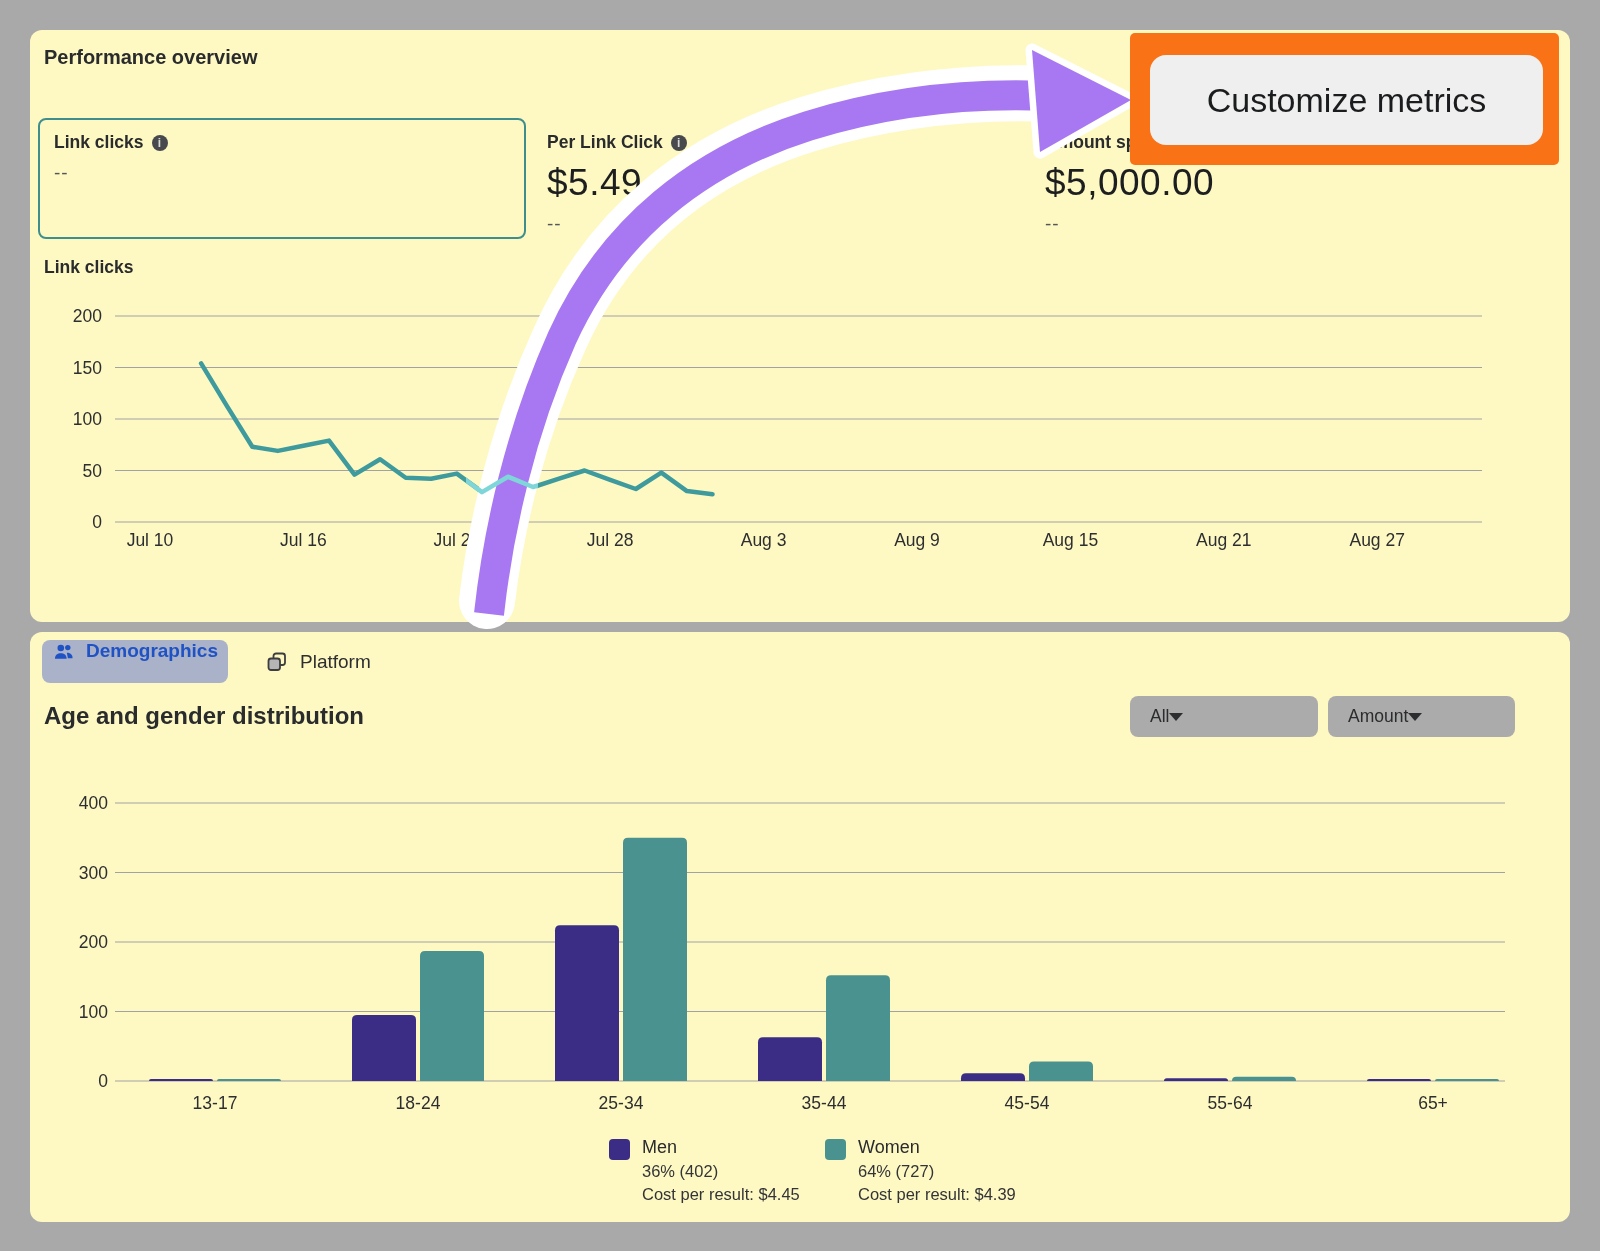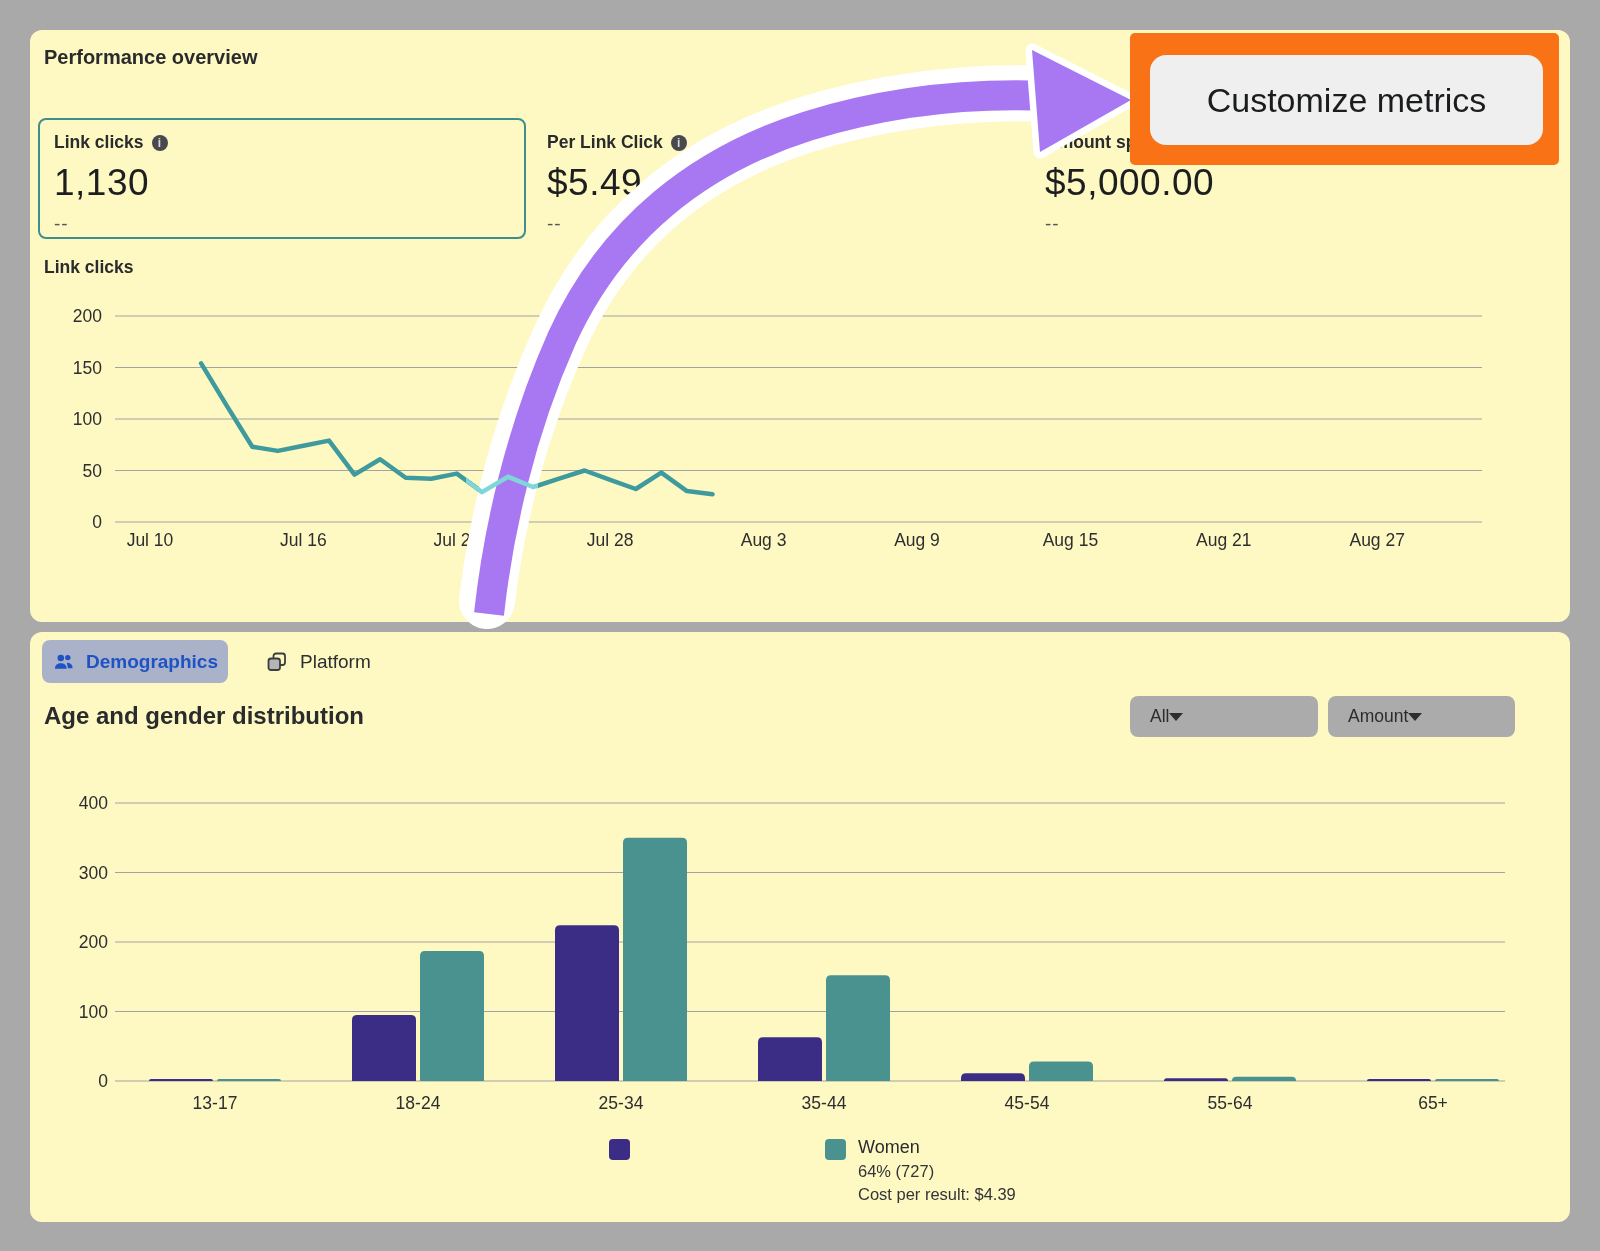--- a/index.html
+++ b/index.html
@@ -33,21 +33,21 @@
     font-size:12px; font-weight:bold; line-height:16px; text-align:center; display:inline-block;
   }
   .chart-title { position:absolute; left:14px; top:227px; font-size:17.5px; font-weight:bold; color:#2a2b2d; }
 
   svg.chart { position:absolute; left:0; top:0; pointer-events:none; }
   svg.chart text { font-family:"Liberation Sans","DejaVu Sans",sans-serif; font-size:17.5px; fill:#2d2e30; }
 
   
   .tab-pill {
     position:absolute; left:12px; top:8px; height:43px; width:186px;
-    background:#a9b2c8; border-radius:8px; display:flex; align-items:center; justify-content:center; gap:10px;
+    background:#a9b2c8; border-radius:8px; display:flex; align-items:flex-start; justify-content:center; gap:10px;
     cursor:pointer;
   }
   .tab-pill .tab-label { font-size:19px; font-weight:bold; color:#1f52c4; }
   .tab-plain { position:absolute; left:222px; top:13px; height:34px; display:flex; align-items:center; gap:12px; padding:0 14px; cursor:pointer;justify-content:flex-end; }
   .tab-plain .tab-label { font-size:19px; color:#2d2e30; }
 
   .section-title { position:absolute; left:14px; top:70px; font-size:24px; font-weight:bold; color:#2a2b2d; }
 
   .filters { position:absolute; top:64px; left:1100px; display:flex; gap:10px; }
   .dropdown {
@@ -83,21 +83,20 @@
 <body>
 
 <section class="panel" id="top-panel">
   <h2 class="panel-title">Performance overview</h2>
 
   <div class="metric" id="metric-card" style="border-color: rgb(63, 142, 142);">
     <div class="m-label">
       <span>Link clicks</span>
       <span class="info-icon">i</span>
     </div>
-    <div class="m-value">1,130</div>
     <div class="m-sub">--</div>
   </div>
 
   <div class="metric" id="metric-2">
     <div class="m-label">
       <span>Per Link Click</span>
       <span class="info-icon">i</span>
     </div>
     <div class="m-value">$5.49</div>
     <div class="m-sub">--</div>
@@ -198,20 +197,25 @@
       <text x="1200" y="477" text-anchor="middle">55-64</text>
       <path d="M 1134 449 L 1134 449 Q 1134 446.22 1136.78 446.22 L 1195.22 446.22 Q 1198 446.22 1198 449 L 1198 449 Z" fill="#3b2c85"></path>
       <path d="M 1202 449 L 1202 449 Q 1202 444.83 1206.17 444.83 L 1261.83 444.83 Q 1266 444.83 1266 449 L 1266 449 Z" fill="#4a9290"></path>
       <text x="1403" y="477" text-anchor="middle">65+</text>
       <path d="M 1337 449 L 1337 449 Q 1337 446.915 1339.085 446.915 L 1398.915 446.915 Q 1401 446.915 1401 449 L 1401 449 Z" fill="#3b2c85"></path>
       <path d="M 1405 449 L 1405 449 Q 1405 447 1407 447 L 1467 447 Q 1469 447 1469 449 L 1469 449 Z" fill="#4a9290"></path>
     </svg>
 
   <div class="legend-item" id="legend-men">
     <div class="swatch" id="swatch-men" style="background: rgb(59, 44, 133);"></div>
+    <div>
+      <div class="legend-name">Men</div>
+      <div class="legend-share">36% (402)</div>
+      <div class="legend-cost">Cost per result: $4.45</div>
+    </div>
   </div>
 
   <div class="legend-item" id="legend-women">
     <div class="swatch" id="swatch-women" style="background: rgb(74, 146, 144);"></div>
     <div>
       <div class="legend-name">Women</div>
       <div class="legend-share">64% (727)</div>
       <div class="legend-cost">Cost per result: $4.39</div>
     </div>
   </div>

